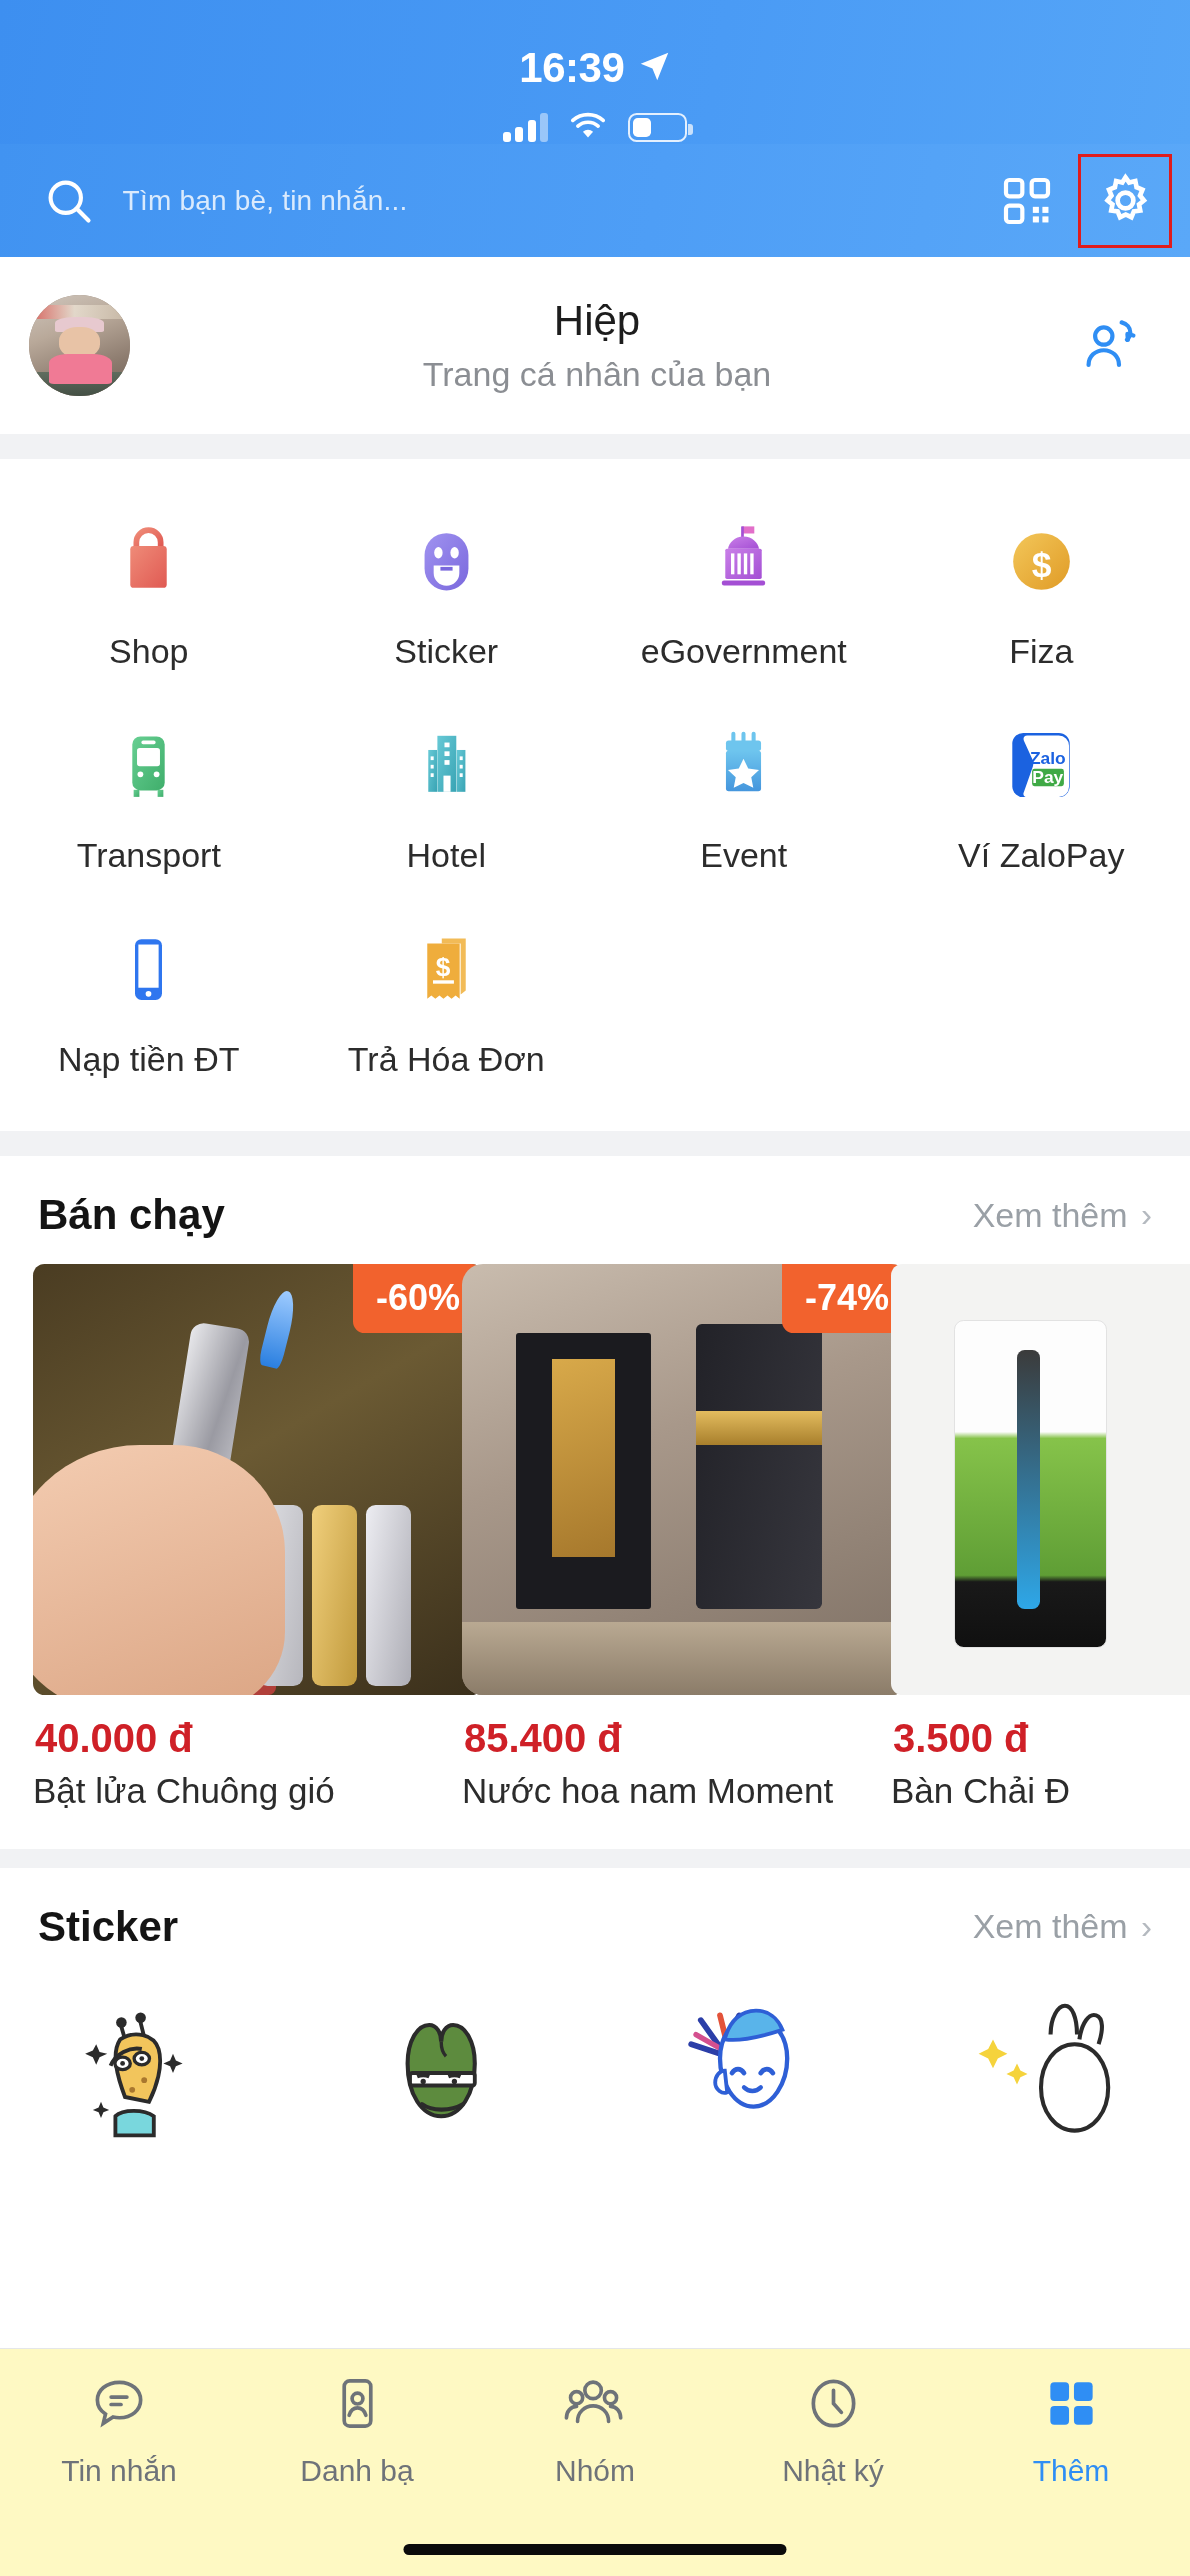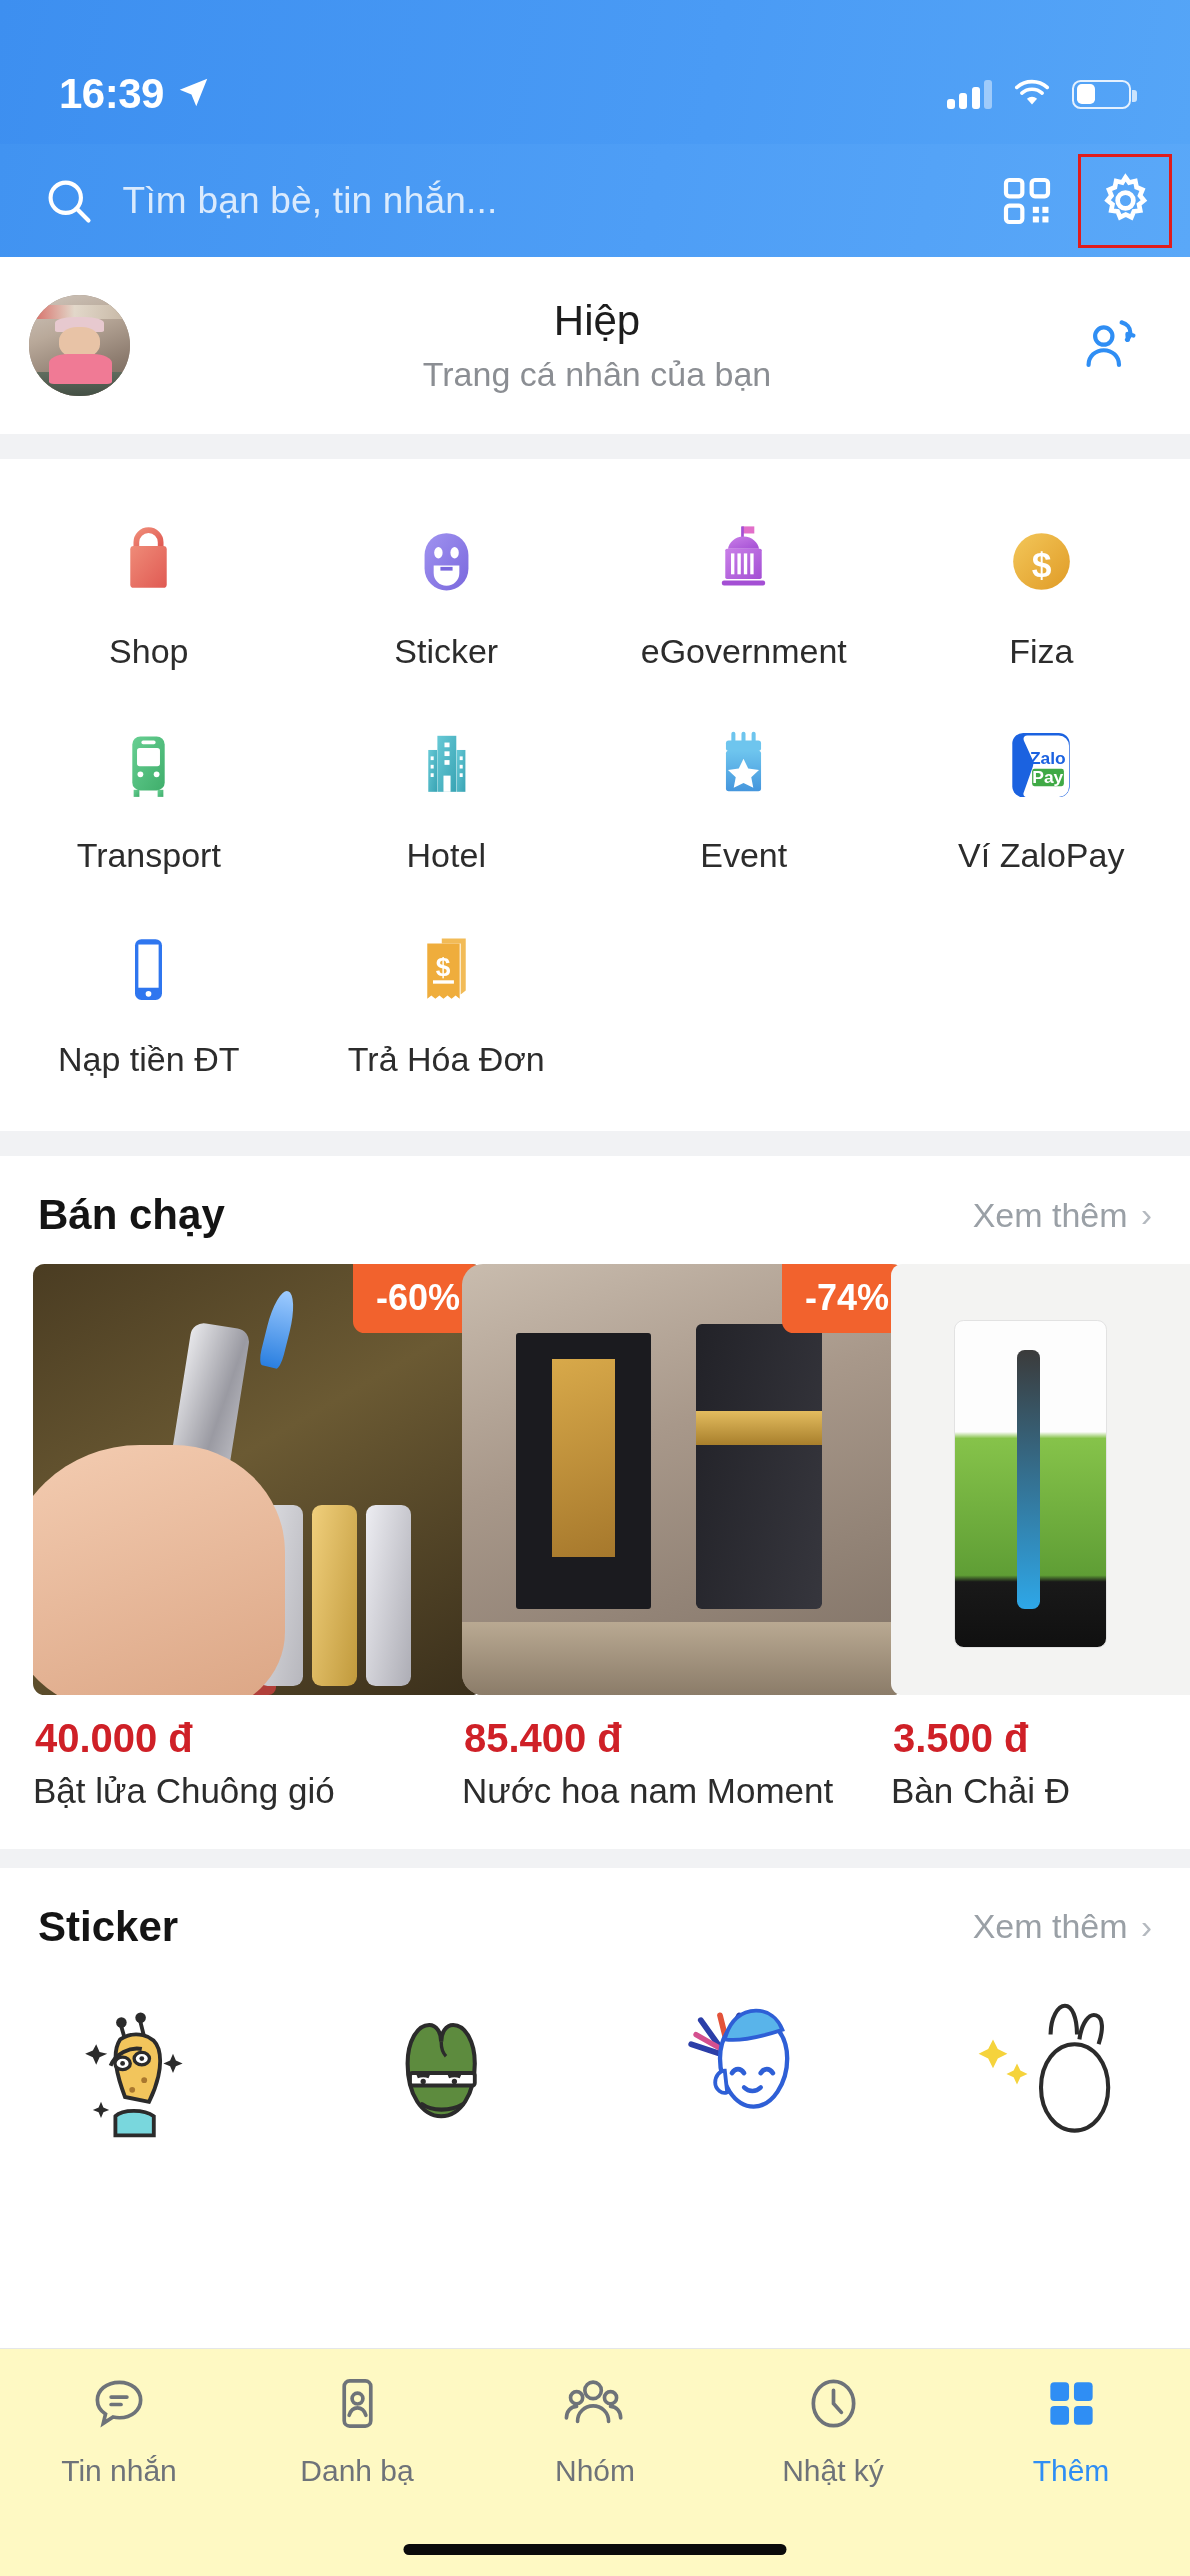--- a/index.html
+++ b/index.html
@@ -11,20 +11,21 @@
     position:relative;
   }
 
   
   .statusbar{
     height:144px; width:100%;
     background:linear-gradient(100deg,#3d8ff0 0%,#4a9bf5 60%,#55a5f7 100%);
     display:flex; align-items:center; justify-content:space-between;
     padding:44px 59px 0 59px;
     color:#fff;
+    flex-direction:column;
   }
   .sb-left{ display:flex; align-items:center; gap:13.4px; }
   .sb-time{ font-size:42px; font-weight:600; letter-spacing:-0.5px; }
   .sb-right{ display:flex; align-items:center; gap:21px; }
   .sig{ display:flex; align-items:flex-end; gap:4.8px; height:29px; }
   .sig i{ display:block; width:7.7px; background:#fff; border-radius:2.9px; }
   .sig i:nth-child(1){ height:9.6px; }
   .sig i:nth-child(2){ height:15.3px; }
   .sig i:nth-child(3){ height:22px; }
   .sig i:nth-child(4){ height:29px; opacity:.45; }
@@ -40,21 +41,21 @@
   .batt b{ display:block; height:100%; width:36%; background:#fff; border-radius:4.8px; }
 
   
   .searchbar{
     height:113px; width:100%;
     background:linear-gradient(100deg,#4193f1 0%,#4e9ef6 55%,#5aa8f8 100%);
     display:flex; align-items:center; padding:0 21px 0 25px; gap:9.6px;
     position:relative;
   }
   .search-input-wrap{ flex:1; display:flex; align-items:center; gap:29px; }
-  .search-ph{ color:rgba(255,255,255,.8); font-size:37px; letter-spacing:0.2px; }
+  .search-ph{ color:rgba(255,255,255,.8); font-size:28px; letter-spacing:0.2px; }
   .icn-btn{
     width:88px; height:88px; display:flex; align-items:center; justify-content:center;
     position:relative;
   }
   .gear-highlight{ outline:3.8px solid #e01c1c; outline-offset:0; }
 
   
   .profile{
     height:177px; background:#fff; display:flex; align-items:center;
     padding:0 38px 0 29px; gap:29px;

